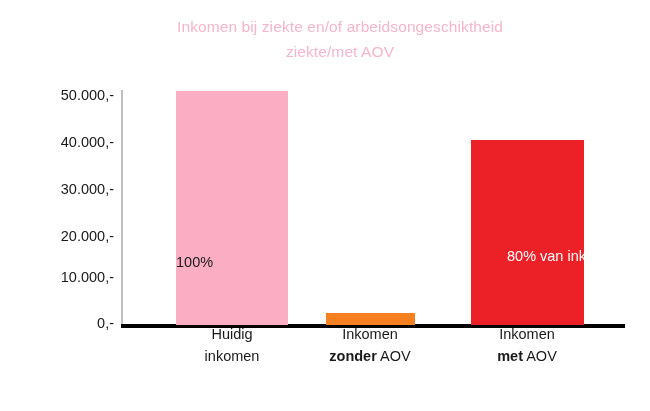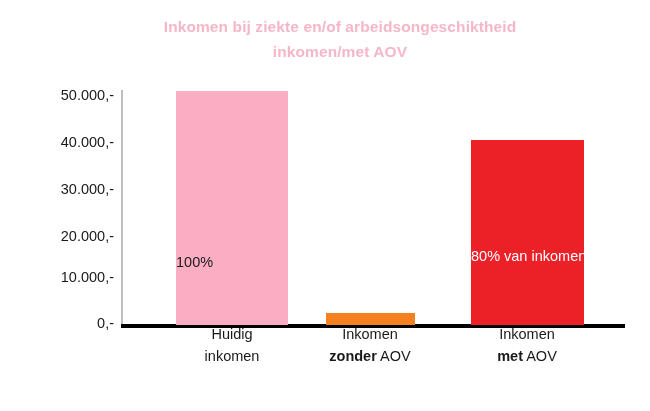--- a/index.html
+++ b/index.html
@@ -20,21 +20,21 @@
   }
 
   
   #chart-title {
     position: absolute;
     left: 60px;
     top: 14px;
     width: 560px;
     text-align: center;
     font-size: 15.5px;
-    font-weight: bold;
+    font-weight: normal;
     line-height: 25px;
     color: #F5B6C8;
     letter-spacing: 0.1px;
   }
   #chart-title .tline { display: block; }
 
   
   #plot {
     position: absolute;
     left: 0;
@@ -110,20 +110,21 @@
     left: 160px;
     width: 112px;
     top: 252px;
     color: #1a1a1a;
   }
   #bar-label-2 {
     left: 455px;
     width: 113px;
     top: 246px;
     color: #ffffff;
+    padding-left: 36px;
   }
 
   
   .cat-label {
     position: absolute;
     top: 323px;
     text-align: center;
     font-size: 14.5px;
     line-height: 22px;
     color: #1a1a1a;
@@ -134,21 +135,21 @@
   #cat-1 { left: 284px; width: 140px; }
   #cat-2 { left: 441px; width: 140px; }
 </style>
 </head>
 <body>
 
 <div id="canvas">
 
   <div id="chart-title" style="color: rgb(245, 182, 200);">
     <span class="tline">Inkomen bij ziekte en/of arbeidsongeschiktheid</span>
-    <span class="tline">inkomen/met AOV</span>
+    <span class="tline">ziekte/met AOV</span>
   </div>
 
   <div id="plot">
 
     <div id="y-axis-line"></div>
     <div id="x-axis-line"></div>
 
     <div class="y-tick" style="top:87px;">50.000,-</div>
     <div class="y-tick" style="top:134px;">40.000,-</div>
     <div class="y-tick" style="top:181px;">30.000,-</div>

